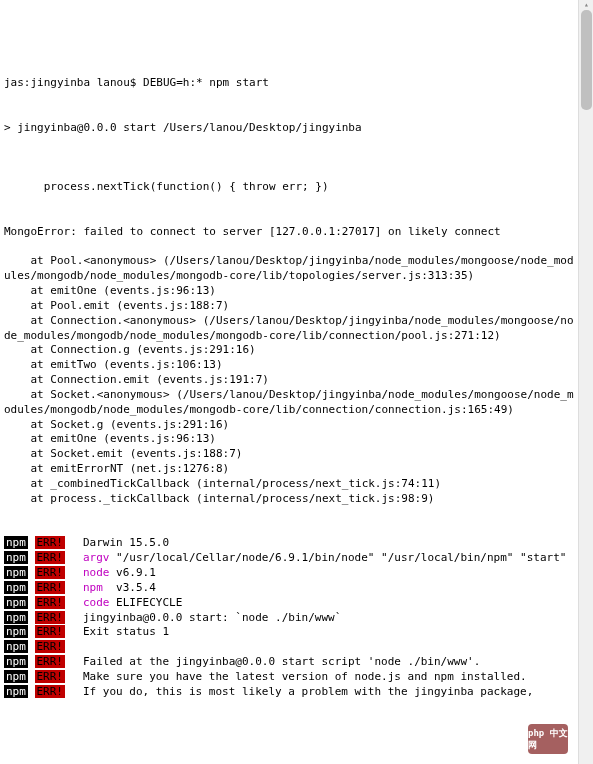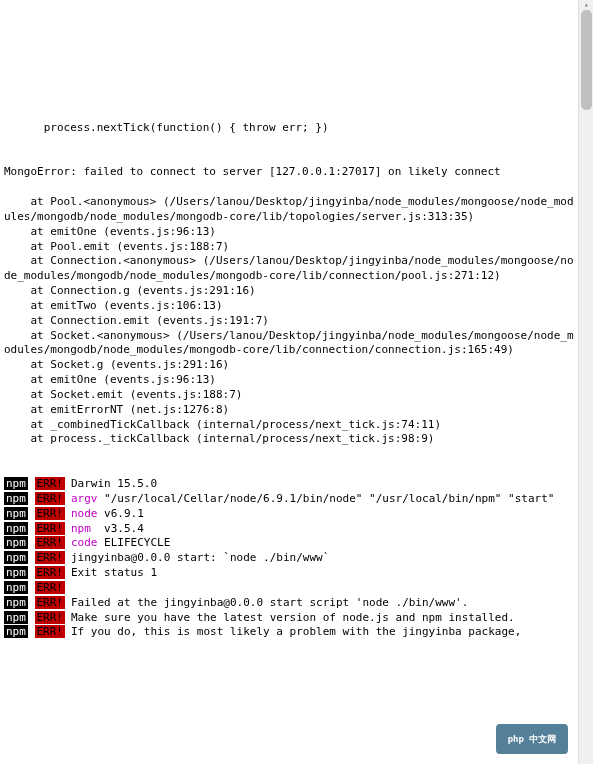--- a/index.html
+++ b/index.html
@@ -62,52 +62,54 @@
     }
     .line {
       display: block;
     }
     .err-line {
       display: flex;
       align-items: flex-start;
     }
     .err-prefix {
       flex-shrink: 0;
-      margin-right: 6px;
+      margin-right: 18px;
     }
     .err-text {
       flex: 1;
     }
     .watermark {
       position: fixed;
       bottom: 10px;
       right: 25px;
-      width: 72px;
+      width: 40px;
       height: 30px;
-      background: #0c4a6e;
+      background: #7f1d1d;
       border-radius: 4px;
       opacity: 0.7;
       display: flex;
       align-items: center;
       justify-content: center;
       color: #fff;
       font-size: 9px;
       font-weight: bold;
     }
     .content {
       width: 575px;
     }
   </style>
 </head>
 <body>
 
 
 
 <div class="content">
+<span class="line">jas:jingyinba lanou$ DEBUG=h:* npm start</span>
 <span class="line"></span>
+<span class="line">&gt; jingyinba@0.0.0 start /Users/lanou/Desktop/jingyinba</span>
 <span class="line"></span>
 <span class="line"></span>
 <span class="line">      process.nextTick(function() { throw err; })</span>
 <span class="line"></span>
 <span class="line">MongoError: failed to connect to server [127.0.0.1:27017] on likely connect</span>
 <div id="trace-container"><span class="line">    at Pool.&lt;anonymous&gt; (/Users/lanou/Desktop/jingyinba/node_modules/mongoose/node_modules/mongodb/node_modules/mongodb-core/lib/topologies/server.js:313:35)</span><span class="line">    at emitOne (events.js:96:13)</span><span class="line">    at Pool.emit (events.js:188:7)</span><span class="line">    at Connection.&lt;anonymous&gt; (/Users/lanou/Desktop/jingyinba/node_modules/mongoose/node_modules/mongodb/node_modules/mongodb-core/lib/connection/pool.js:271:12)</span><span class="line">    at Connection.g (events.js:291:16)</span><span class="line">    at emitTwo (events.js:106:13)</span><span class="line">    at Connection.emit (events.js:191:7)</span><span class="line">    at Socket.&lt;anonymous&gt; (/Users/lanou/Desktop/jingyinba/node_modules/mongoose/node_modules/mongodb/node_modules/mongodb-core/lib/connection/connection.js:165:49)</span><span class="line">    at Socket.g (events.js:291:16)</span><span class="line">    at emitOne (events.js:96:13)</span><span class="line">    at Socket.emit (events.js:188:7)</span><span class="line">    at emitErrorNT (net.js:1276:8)</span><span class="line">    at _combinedTickCallback (internal/process/next_tick.js:74:11)</span><span class="line">    at process._tickCallback (internal/process/next_tick.js:98:9)</span></div>
 <span class="line"></span>
 <div id="err-container"><div class="err-line"><span class="err-prefix"><span class="npm-badge">npm</span> <span class="err-badge">ERR!</span></span><span class="err-text">Darwin 15.5.0</span></div><div class="err-line"><span class="err-prefix"><span class="npm-badge">npm</span> <span class="err-badge">ERR!</span></span><span class="err-text"><span class="magenta">argv</span> "/usr/local/Cellar/node/6.9.1/bin/node" "/usr/local/bin/npm" "start"</span></div><div class="err-line"><span class="err-prefix"><span class="npm-badge">npm</span> <span class="err-badge">ERR!</span></span><span class="err-text"><span class="magenta">node</span> v6.9.1</span></div><div class="err-line"><span class="err-prefix"><span class="npm-badge">npm</span> <span class="err-badge">ERR!</span></span><span class="err-text"><span class="magenta">npm </span> v3.5.4</span></div><div class="err-line"><span class="err-prefix"><span class="npm-badge">npm</span> <span class="err-badge">ERR!</span></span><span class="err-text"><span class="magenta">code</span> ELIFECYCLE</span></div><div class="err-line"><span class="err-prefix"><span class="npm-badge">npm</span> <span class="err-badge">ERR!</span></span><span class="err-text">jingyinba@0.0.0 start: `node ./bin/www`</span></div><div class="err-line"><span class="err-prefix"><span class="npm-badge">npm</span> <span class="err-badge">ERR!</span></span><span class="err-text">Exit status 1</span></div><div class="err-line"><span class="err-prefix"><span class="npm-badge">npm</span> <span class="err-badge">ERR!</span></span><span class="err-text"></span></div><div class="err-line"><span class="err-prefix"><span class="npm-badge">npm</span> <span class="err-badge">ERR!</span></span><span class="err-text">Failed at the jingyinba@0.0.0 start script 'node ./bin/www'.</span></div><div class="err-line"><span class="err-prefix"><span class="npm-badge">npm</span> <span class="err-badge">ERR!</span></span><span class="err-text">Make sure you have the latest version of node.js and npm installed.</span></div><div class="err-line"><span class="err-prefix"><span class="npm-badge">npm</span> <span class="err-badge">ERR!</span></span><span class="err-text">If you do, this is most likely a problem with the jingyinba package,</span></div></div>
 
 </div>

